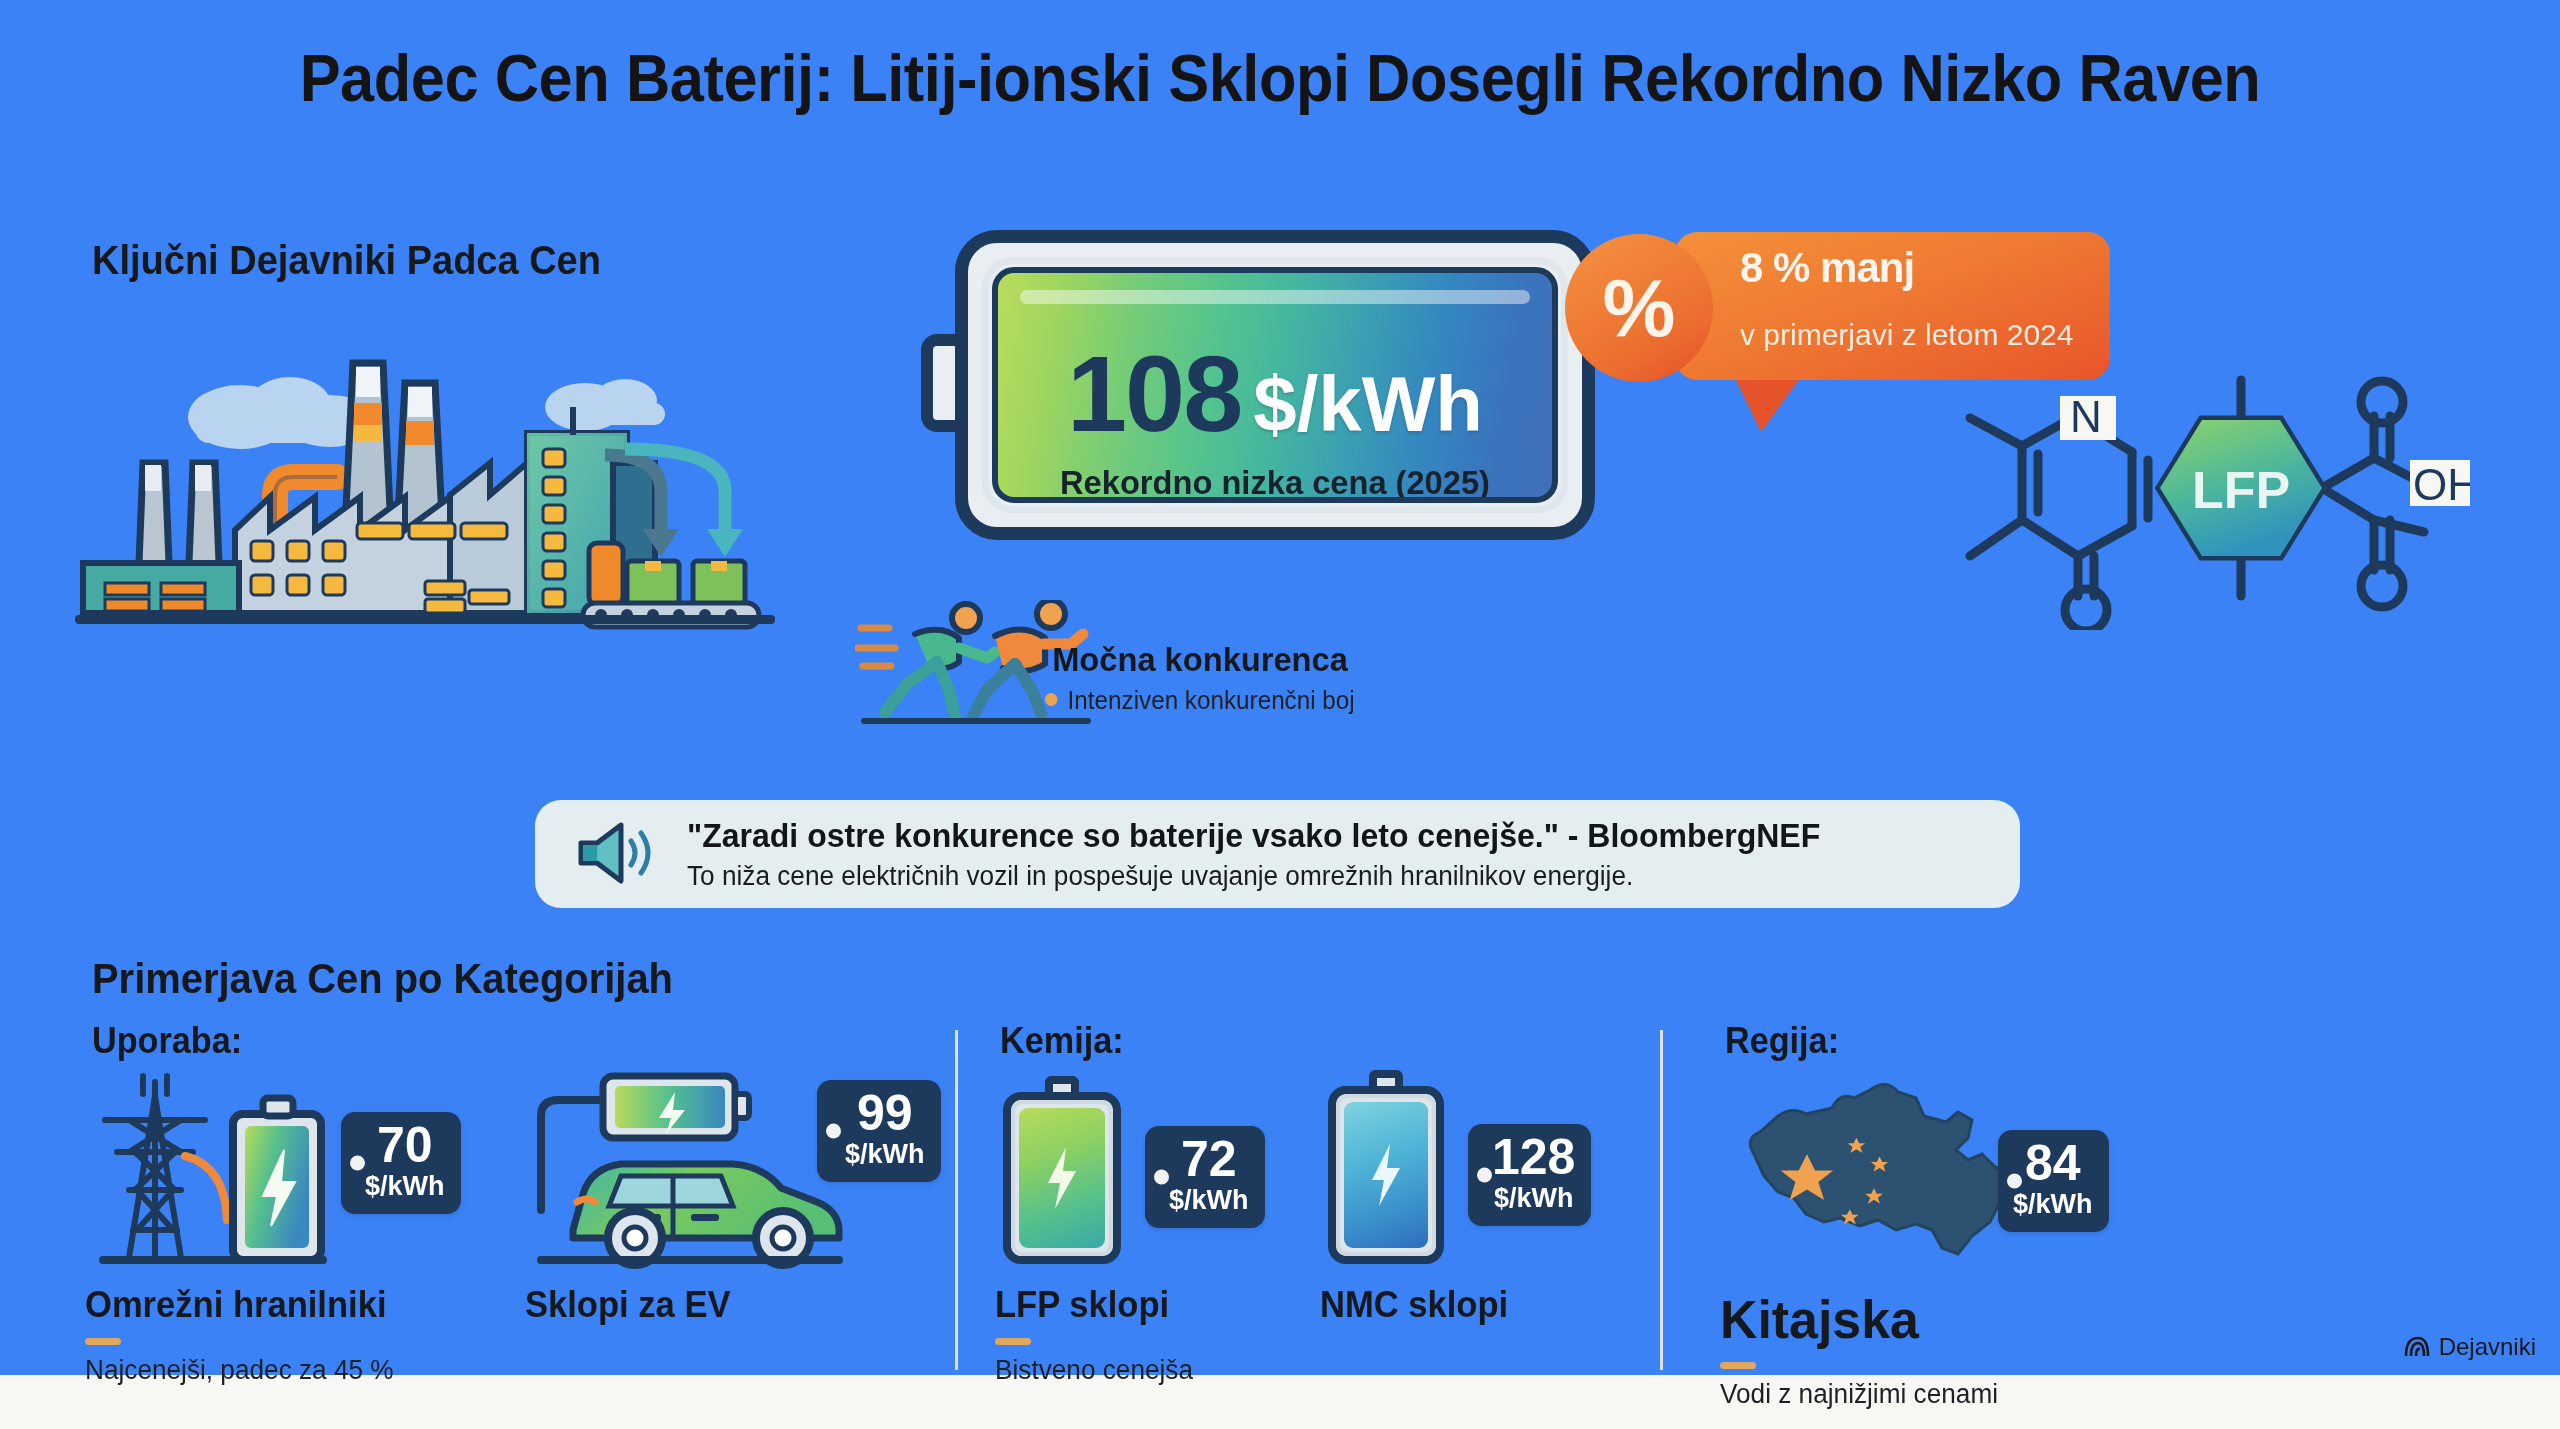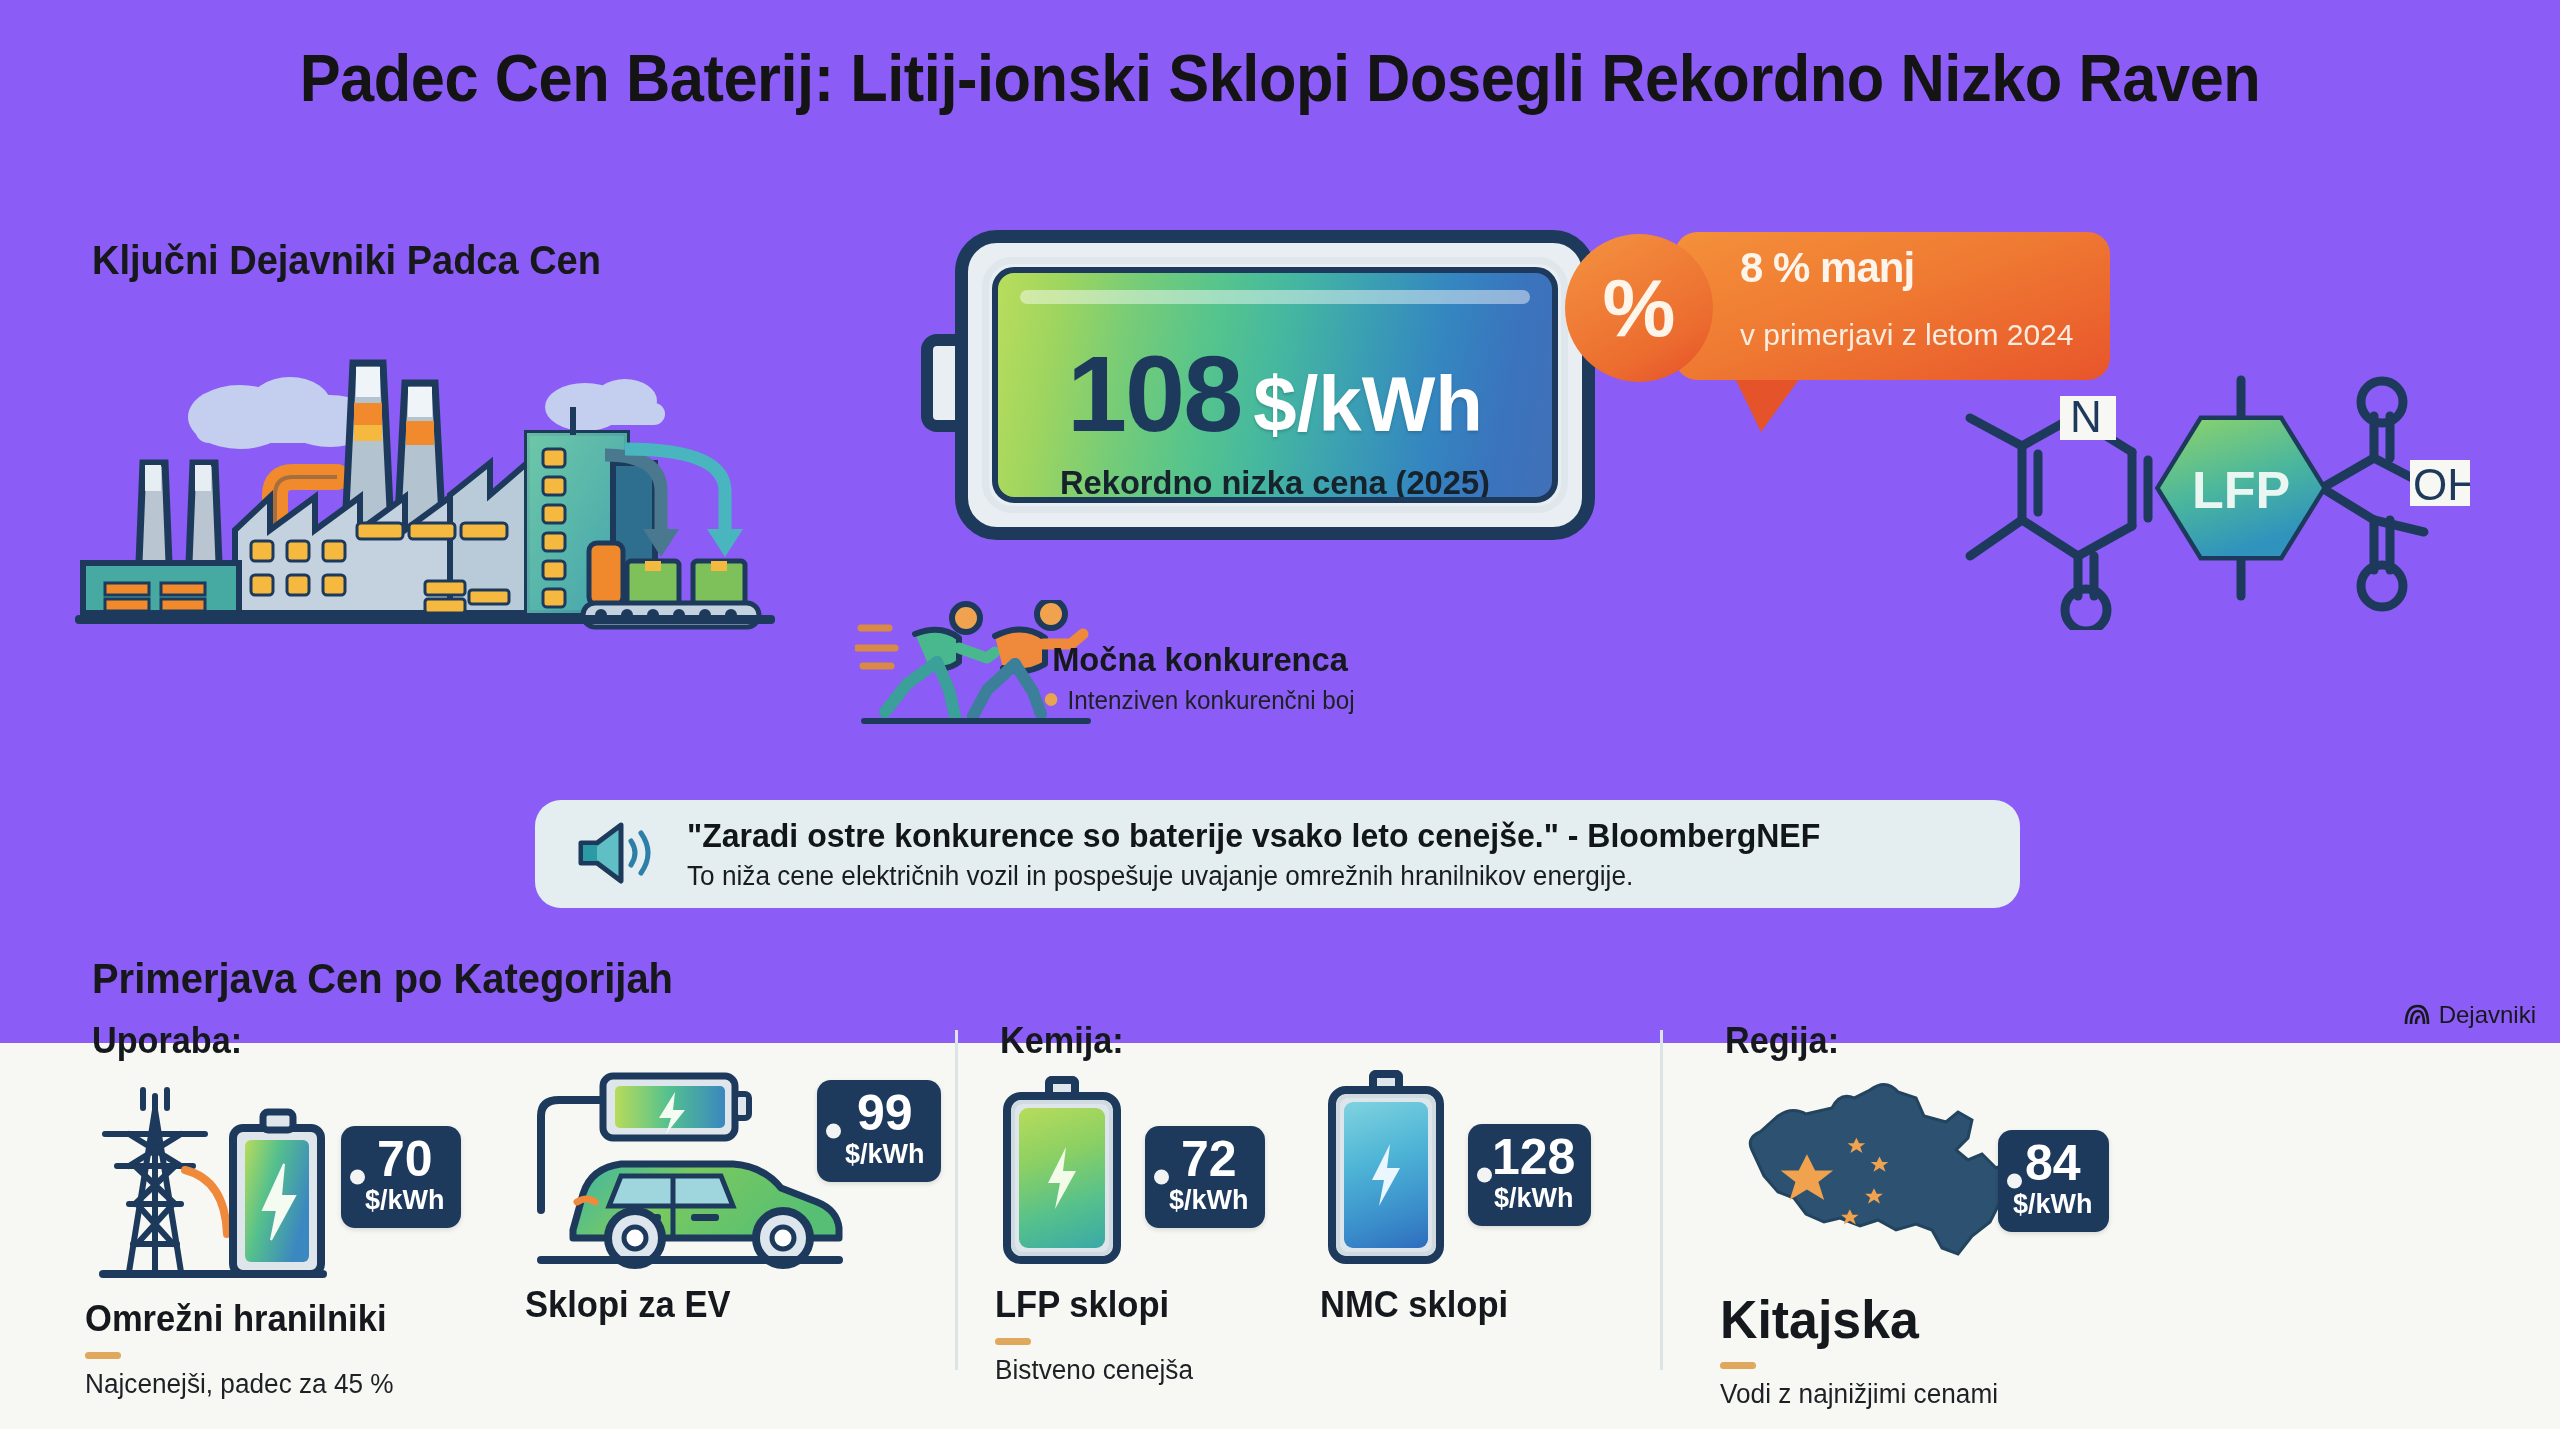--- a/index.html
+++ b/index.html
@@ -4,22 +4,22 @@
 <style>
   * { box-sizing: border-box; margin: 0; padding: 0; }
   html, body {
     width: 2560px; height: 1429px;
     background: #f7f7f4;
     font-family: "Liberation Sans", sans-serif;
     overflow: hidden;
   }
   #root {
     position: relative;
-    width: 2560px; height: 1043px;
-    background: #8b5cf6;
+    width: 2560px; height: 1375px;
+    background: #3b82f6;
   }
 
   
   .main-title {
     position: absolute;
     left: 0; right: 0; top: 40px;
     text-align: center;
     font-size: 66px;
     font-weight: 700;
     letter-spacing: -0.5px;
@@ -492,21 +492,21 @@
 
   <div id="compare-zone">
 
     <div class="col-label" style="left:92px; top:0;">Uporaba:</div>
     <div class="col-label" style="left:1000px; top:0;">Kemija:</div>
     <div class="col-label" style="left:1725px; top:0;">Regija:</div>
 
     <div class="vdiv" style="left:955px;"></div>
     <div class="vdiv" style="left:1660px;"></div>
 
-    <div class="cmp-item" style="left:85px; top:64px; width:400px;">
+    <div class="cmp-item" style="left:85px; top:50px; width:400px;">
       <div class="cmp-art" style="width:400px;">
         <svg viewBox="0 0 400 200" width="400" height="200">
 
           <g stroke="#1d3a5c" stroke-width="6" fill="none" stroke-linecap="round">
             <path d="M20 50 L120 50 M32 82 L108 82"></path>
             <path d="M70 12 L70 188"></path>
             <path d="M44 188 L70 26 L96 188"></path>
             <path d="M44 50 L96 82 M96 50 L44 82"></path>
             <path d="M50 82 L90 120 M90 82 L50 120"></path>
             <path d="M44 120 L96 120"></path>

